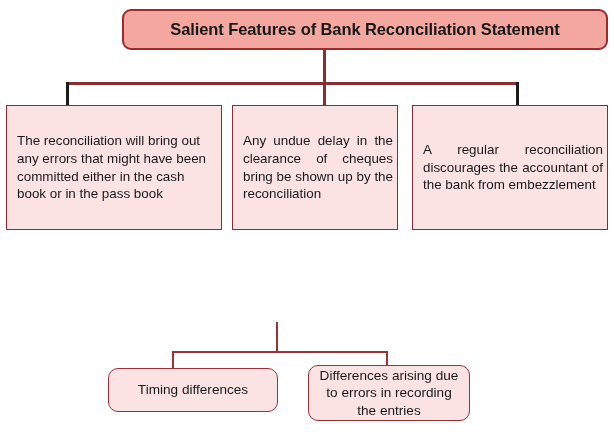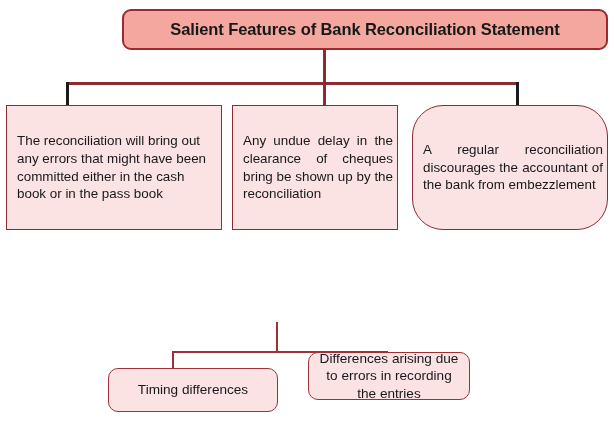--- a/index.html
+++ b/index.html
@@ -108,34 +108,34 @@
   <div class="conn conn-v conn-dark" style="left:516px; top:82px; height:24px;"></div>
 
   <div class="node body-node" style="left:6px; top:105px; width:216px; height:125px;">
     <span class="node-text txt-left">The reconciliation will bring out any errors that might have been committed either in the cash book or in the pass book</span>
   </div>
 
   <div class="node body-node" style="left:232px; top:105px; width:166px; height:125px;">
     <span class="node-text txt-just">Any undue delay in the clearance of cheques bring be shown up by the reconciliation</span>
   </div>
 
-  <div class="node body-node" style="left:412px; top:105px; width:196px; height:125px;border-radius:31px;">
+  <div class="node body-node" style="left:412px; top:105px; width:196px; height:125px;">
     <span class="node-text txt-just">A regular reconciliation discourages the accountant of the bank from embezzlement</span>
   </div>
 
 
   <div class="conn conn-thin-v" style="left:276px; top:322px; height:31px;"></div>
 
   <div class="conn conn-thin-h" style="left:172px; top:351px; width:216px;"></div>
 
   <div class="conn conn-thin-v" style="left:172px; top:351px; height:20px;"></div>
 
   <div class="conn conn-thin-v" style="left:386px; top:351px; height:16px;"></div>
 
   <div class="node leaf-node" style="left:88px; top:368px; width:170px; height:44px;margin-left:20px;">
     <span class="node-text">Timing differences</span>
   </div>
 
-  <div class="node leaf-node" style="left:308px; top:352px; width:162px; height:48px;">
+  <div class="node leaf-node" style="left:308px; top:365px; width:162px; height:56px;">
     <span class="node-text">Differences arising due to errors in recording the entries</span>
   </div>
 
 </div>
 
 </body></html>

